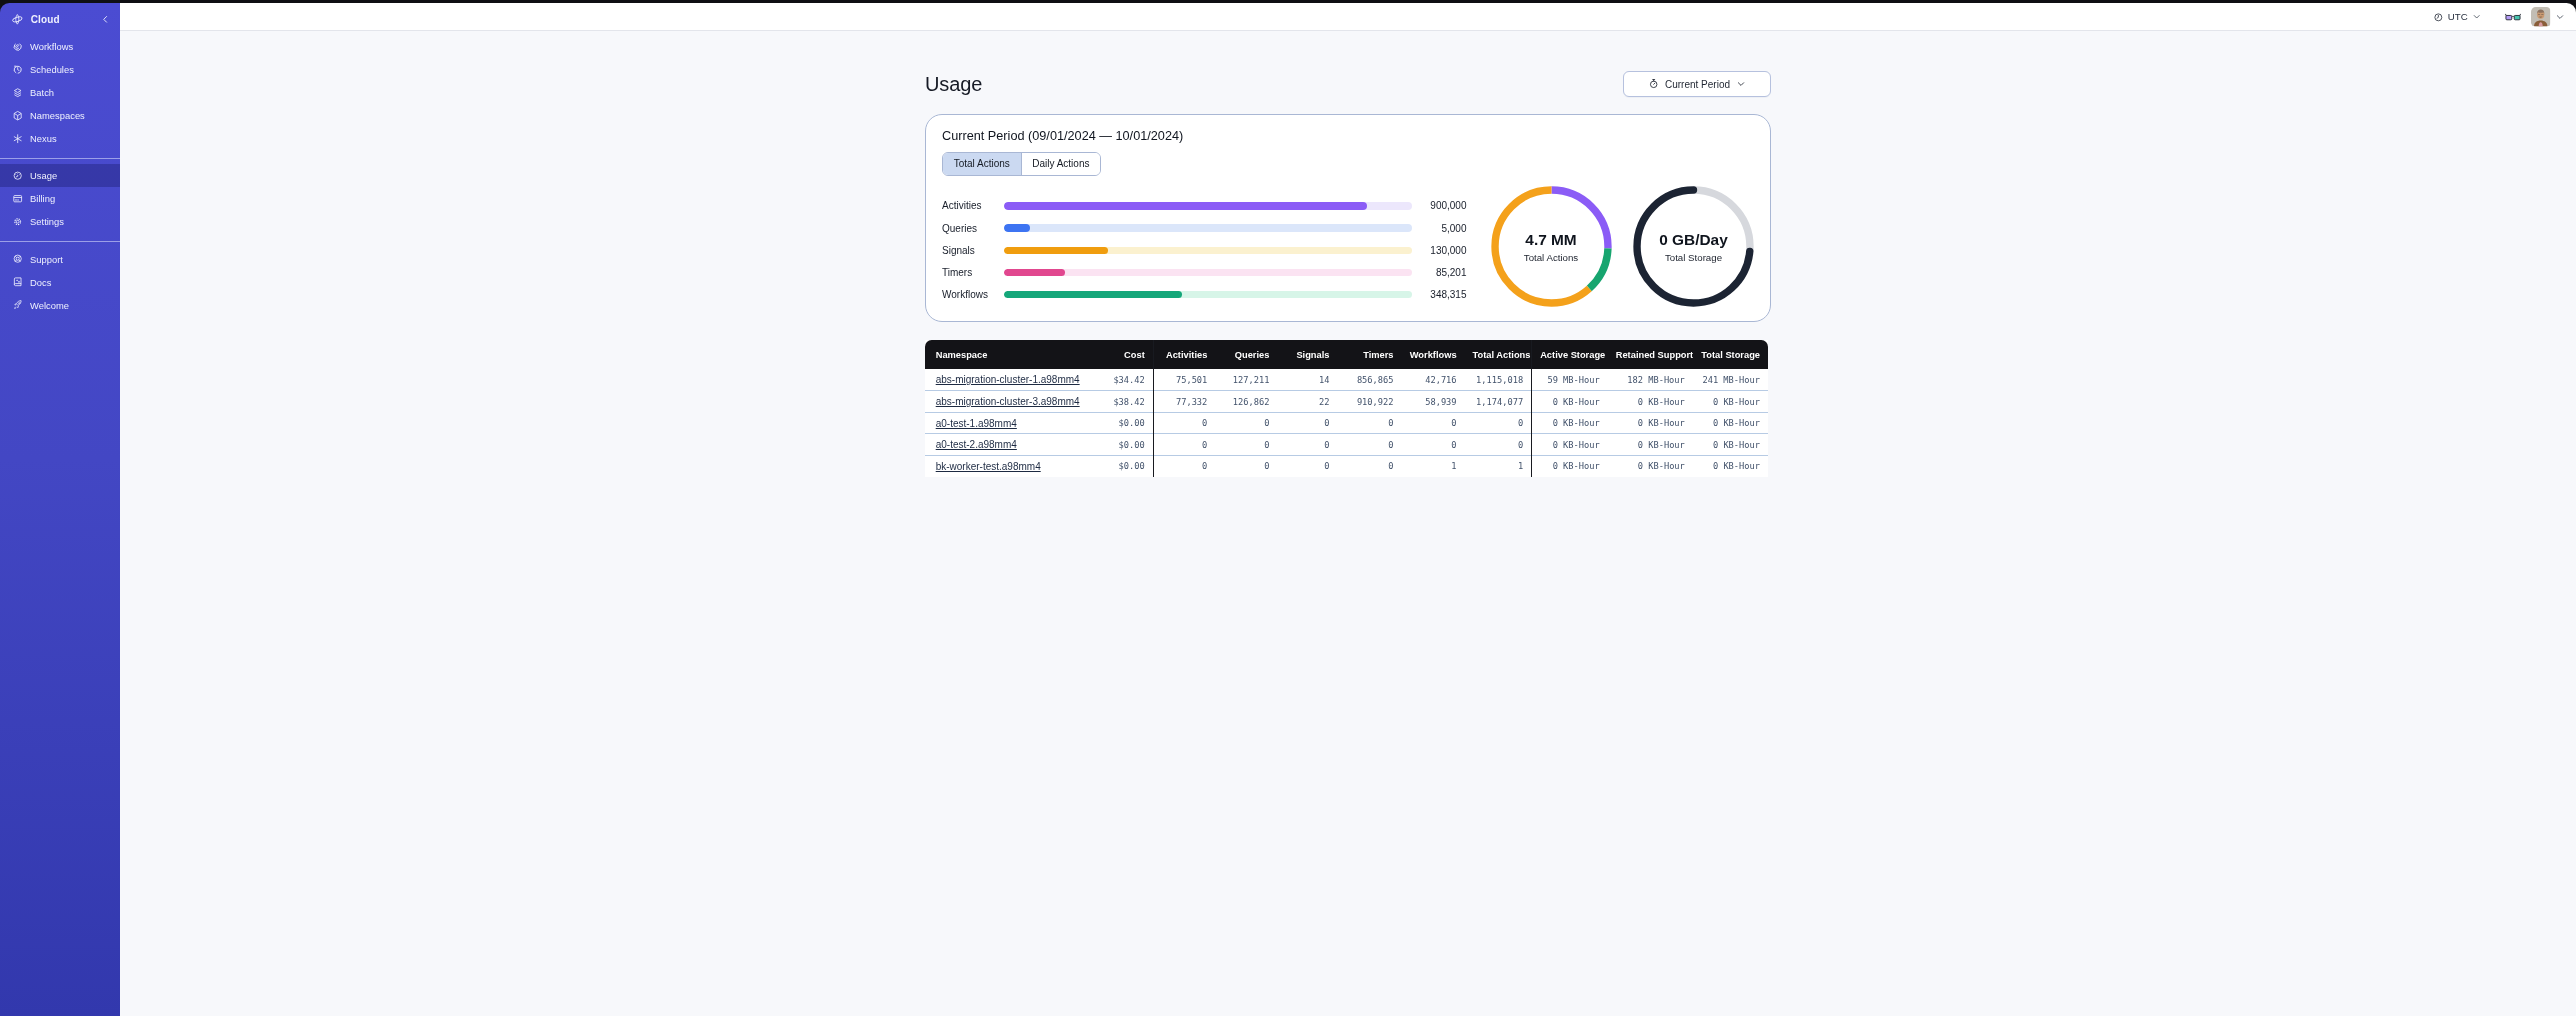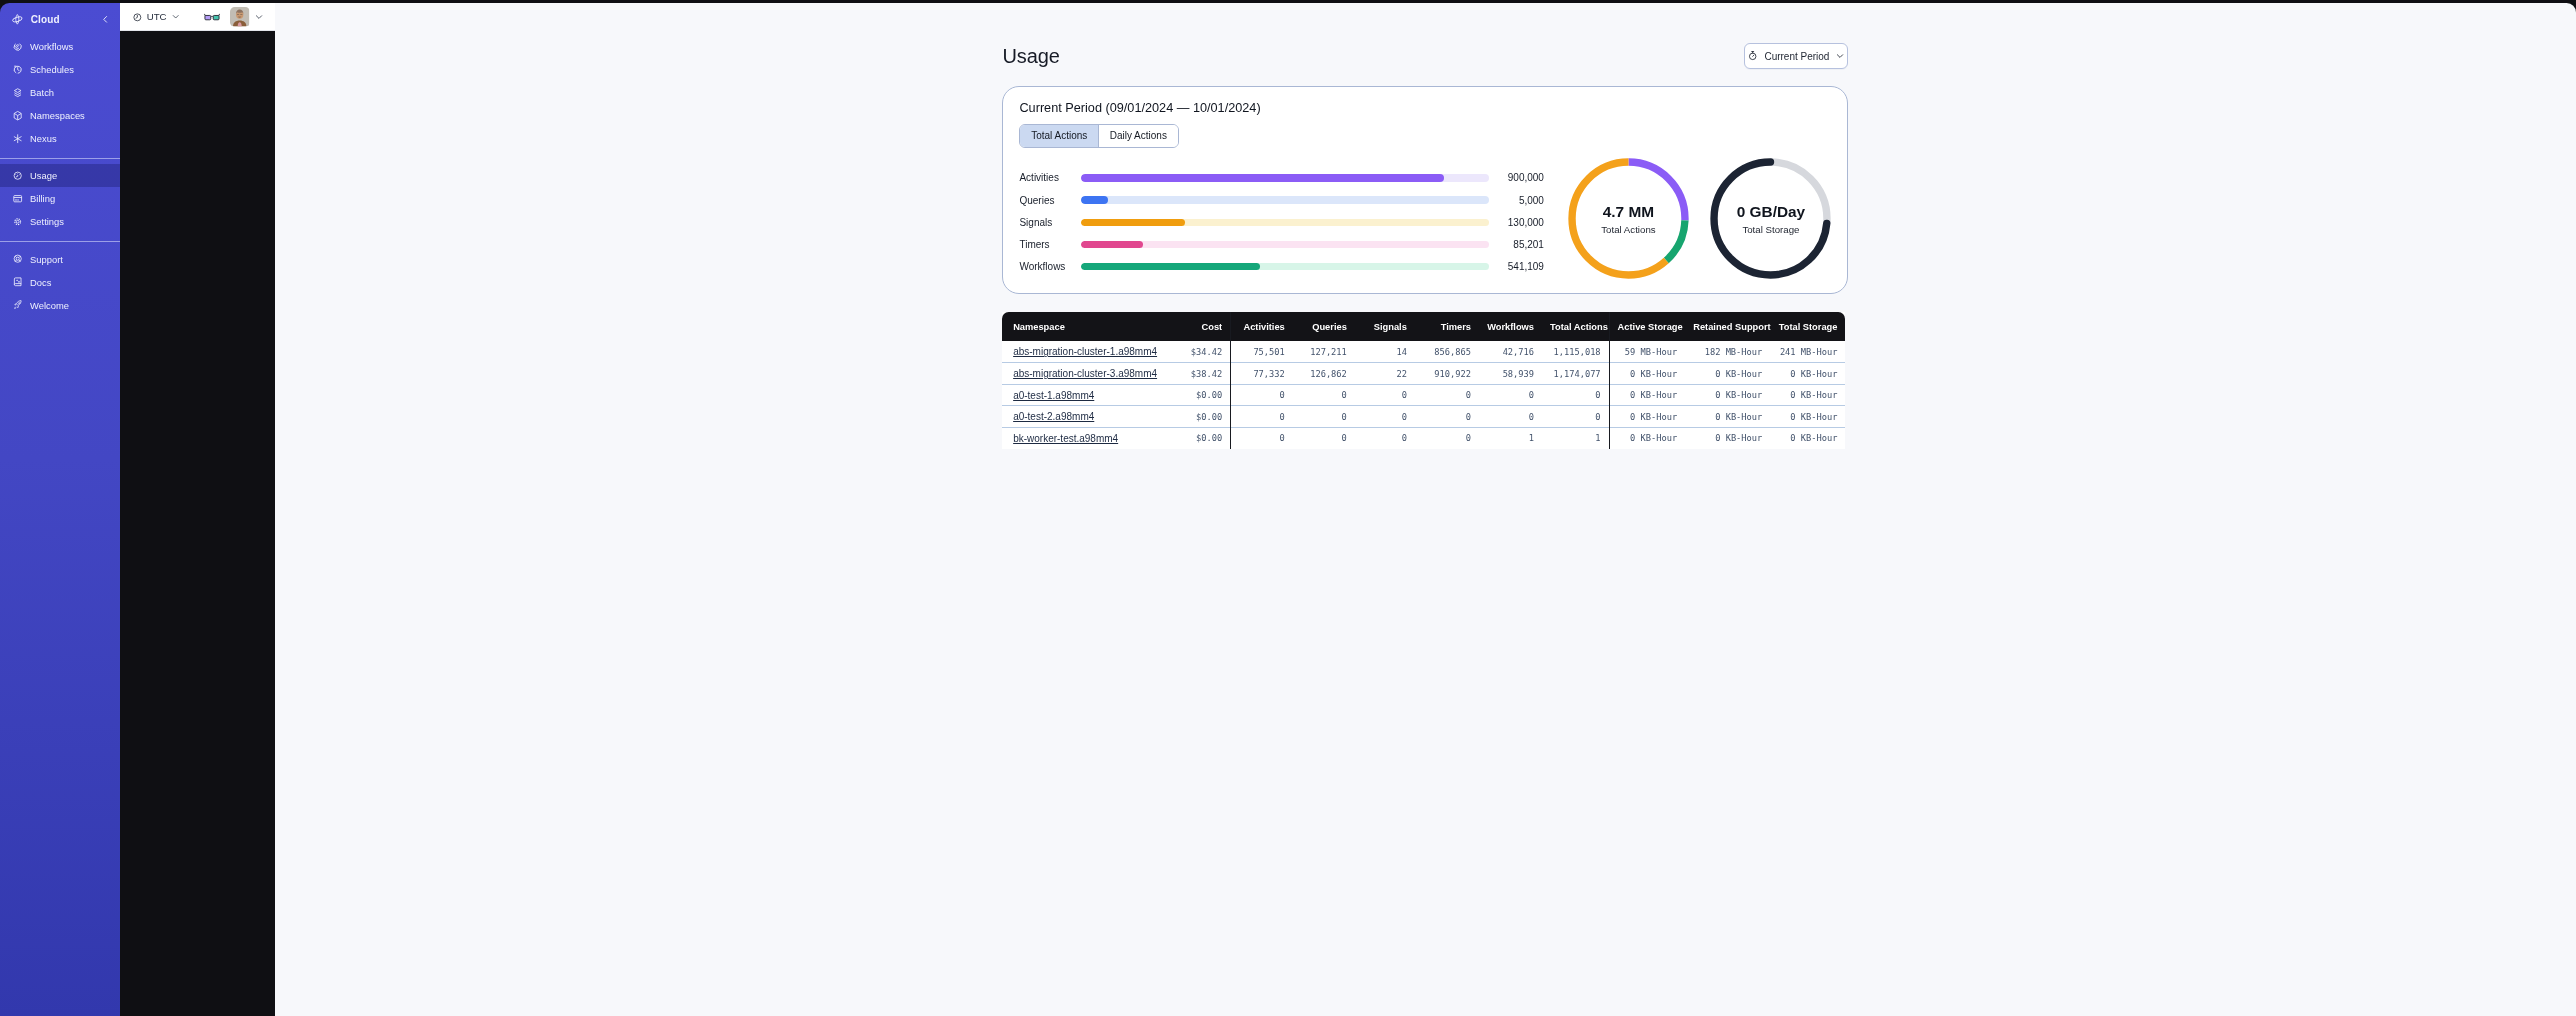--- a/index.html
+++ b/index.html
@@ -18,37 +18,37 @@
   .brand-row .spacer { flex:1; }
   .nav-group { padding:1.3px 0 4px 0; }
   .nav-group + .nav-group { border-top:0.7px solid rgba(226,230,255,.55); margin-top:4px; padding-top:5.4px; }
   .nav-item { display:flex; align-items:center; gap:6.7px; height:23px; padding:0 6.7px 0 12px;
     font-size:9.4px; cursor:pointer; }
   .nav-item.active { background:rgba(14,17,84,.30); }
   .icon { display:inline-flex; flex:0 0 auto; }
   .sidebar svg { stroke:#F2F4FF; }
 
   
-  .main { flex:1; display:flex; flex-direction:row; min-width:0; }
+  .main { flex:1; display:flex; flex-direction:column; min-width:0; }
   .topbar { height:28px; flex:0 0 28px; background:#FFFFFF; border-bottom:0.7px solid #E3E5EB;
     display:flex; align-items:center; justify-content:flex-end; gap:4.7px; padding:0 10.7px; }
   .tz-btn { display:flex; align-items:center; gap:4px; cursor:pointer; padding:2.7px 1.3px; }
   .tz-btn .tz-label { font-size:9.7px; color:#28303F; font-weight:500; }
   .topbar-gap { width:13.4px; }
   .glasses-btn { cursor:pointer; display:flex; align-items:center; margin-right:5.4px; }
   .avatar-btn { display:flex; align-items:center; gap:4.7px; cursor:pointer; }
   .avatar { width:19.4px; height:19.4px; border-radius:4.7px; overflow:hidden; display:block; }
 
   .content { flex:1; background:#F7F8FB; overflow:hidden; }
   .content-inner { width:846px; margin:0 auto; }
 
   .page-head { display:flex; align-items:center; justify-content:space-between; margin-top:40px; }
   .page-title { font-size:20px; font-weight:500; color:#171B26; letter-spacing:-0.1px; }
   .period-btn { display:flex; align-items:center; gap:6px; background:#FFF; border:1px solid #B6C1DE;
-    border-radius:6px; height:25.5px; padding:0 2px; font-size:10px; font-weight:500; color:#1E2430;
+    border-radius:6px; height:25.5px; padding:0 24px; font-size:10px; font-weight:500; color:#1E2430;
     cursor:pointer; box-shadow:0 0.7px 0.7px rgba(30,40,90,.04); }
 
   
   .usage-card { margin-top:17.4px; background:#FFF; border:1px solid #A9B7D4; border-radius:17px;
     padding:14px 16px 13.4px 16px; }
   .card-title { font-size:12.7px; font-weight:500; color:#10151F; }
   .seg-tabs { display:inline-flex; margin-top:8.7px; border:1px solid #A9B7D4; border-radius:6px;
     overflow:hidden; background:#FFF; }
   .seg-tab { padding:5.4px 10.7px; font-size:10px; font-weight:500; color:#141922; cursor:pointer;
     background:#FFF; border:none; font-family:inherit; }
@@ -392,21 +392,21 @@
     <div class="bar-track" style="background:#FBE3F2">
       <div class="bar-fill" style="width:15%;background:#E1478F"></div>
     </div>
     <span class="bar-value">85,201</span>
                 </div>
                 <div class="bar-row">
                   <span class="bar-label">Workflows</span>
     <div class="bar-track" style="background:#D7F5E8">
       <div class="bar-fill" style="width:43.8%;background:#15A77A"></div>
     </div>
-    <span class="bar-value">541,109</span>
+    <span class="bar-value">348,315</span>
                 </div>
               </div>
             <div class="donuts" id="donuts">
                 <div class="donut">
                   <svg width="121" height="121" viewBox="0 0 180 180">
                     <circle cx="90" cy="90" r="84" fill="none" stroke="#8B5CF6" stroke-width="11" pathLength="360" stroke-dasharray="92 268" stroke-dashoffset="90" stroke-linecap="butt"></circle>
                     <circle cx="90" cy="90" r="84" fill="none" stroke="#17A56F" stroke-width="11" pathLength="360" stroke-dasharray="46 314" stroke-dashoffset="-2" stroke-linecap="butt"></circle>
                     <circle cx="90" cy="90" r="84" fill="none" stroke="#F4A11B" stroke-width="11" pathLength="360" stroke-dasharray="222 138" stroke-dashoffset="-48" stroke-linecap="butt"></circle>
                   </svg>
                   <div class="donut-center">

